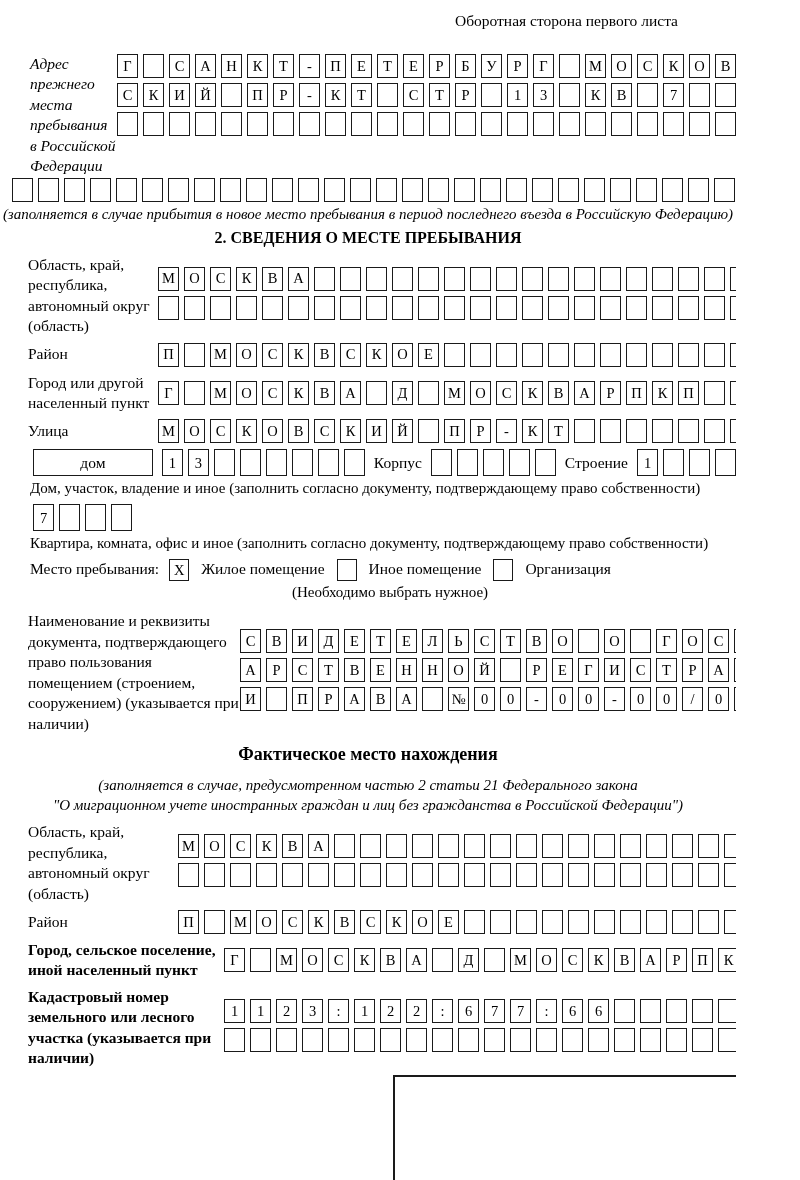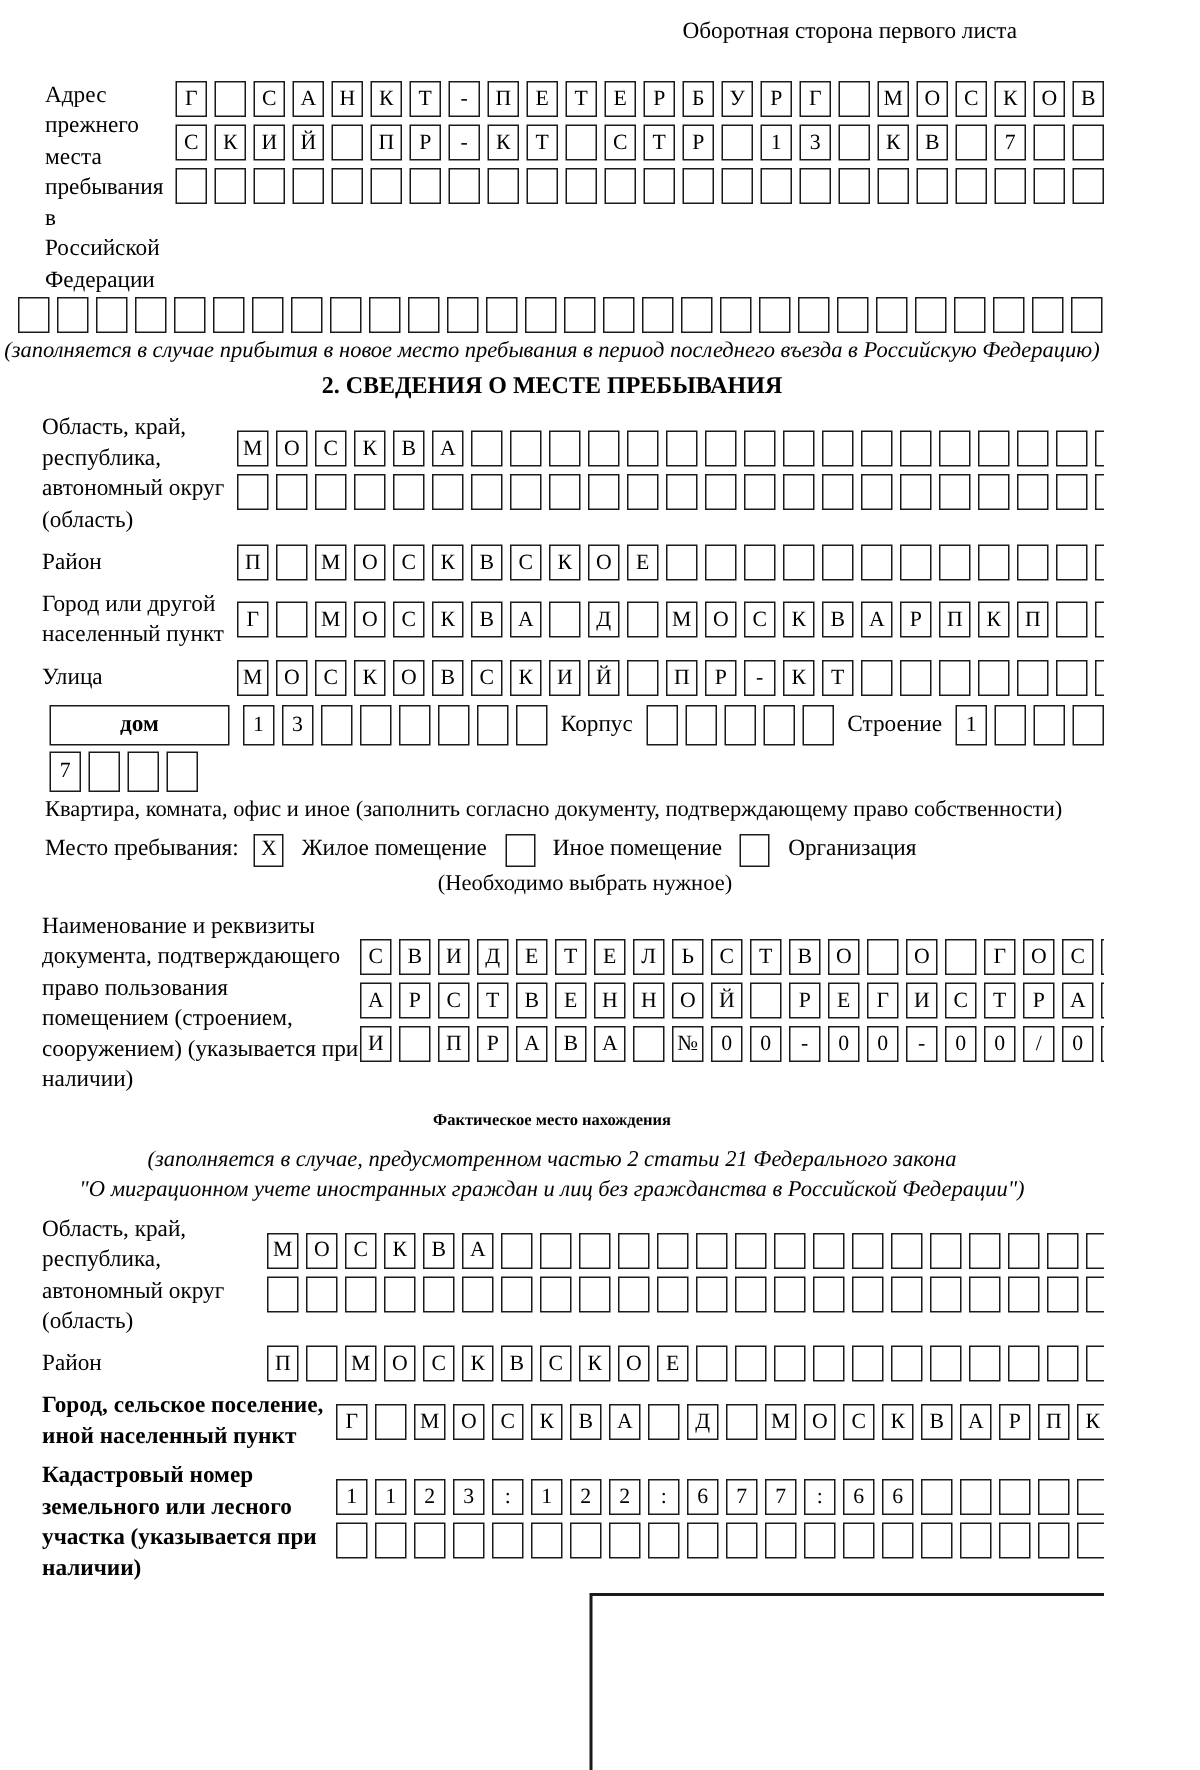--- a/index.html
+++ b/index.html
@@ -21,59 +21,59 @@
   .cells { display:flex; gap:5px; }
   .cell {
     flex:0 0 21px; width:21px; height:24px;
     border:1.6px solid #1a1a1a; background:#fff;
     display:flex; align-items:center; justify-content:center;
     font-size:14.5px; line-height:1;
   }
 
   
   .prev-flex { padding-left:30px; display:flex; }
-  .prev-lbl { width:137px; }
+  .prev-lbl { width:137px;font-style:italic; }
   .fullrow { padding-left:12px; margin-top:1px; margin-bottom:4px; }
   .prev-note { margin-bottom:6px; }
 
   .sec-title { text-align:center; font-weight:bold; font-size:16px; margin:4px 0 8px; }
 
   
   .s2field { padding-left:28px; margin-bottom:6px; }
   .s2lbl { width:130px; flex:0 0 130px; }
 
   
   .house-row { padding-left:33px; display:flex; align-items:center; margin-bottom:4px; }
   .house-row .cell, .named-box { height:27px; }
   .named-box {
     border:1.6px solid #1a1a1a; display:flex; align-items:center; justify-content:center;
     font-size:15.5px; background:#fff;
   }
-  .box-dom { width:162px; margin-right:9px;font-weight:bold; }
+  .box-dom { width:162px; margin-right:9px; }
   .box-kv  { width:196px; margin-right:9px; }
   .mid-lbl { font-size:15.5px; margin:0 9px; white-space:nowrap; }
   .grid-caption { font-size:15px; padding-left:30px; margin-bottom:7px; }
 
   
   .stay-row { padding-left:30px; display:flex; align-items:flex-start; margin-bottom:3px; }
   .stay-row .lbl { white-space:nowrap; }
   .chk {
     width:20px; height:22px; border:1.6px solid #1a1a1a; background:#fff;
     display:flex; align-items:center; justify-content:center;
     font-size:14.5px; margin:0 12px;
   }
   .chk.first { margin-left:10px; }
   .hint { font-size:15px; text-align:center; width:440px; margin-left:170px; margin-bottom:10px; }
 
   
   .docfield { padding-left:28px; margin-bottom:8px; }
   .doclbl { width:212px; flex:0 0 212px; }
 
   
-  .fact-title { text-align:center; font-weight:bold; font-size:11px; margin:10px 0 12px; }
+  .fact-title { text-align:center; font-weight:bold; font-size:18px; margin:10px 0 12px; }
   .fact-note { margin-bottom:3px; }
   .fact-note2 { margin-bottom:8px; }
   .afield { padding-left:28px; margin-bottom:6px; }
   .albl { width:150px; flex:0 0 150px; }
   .awide { width:196px; flex:0 0 196px;font-weight:bold; }
 
   
   .stamp-box {
     margin-left:393px; margin-top:4px;
     width:360px; height:178px;
@@ -376,20 +376,21 @@
         <span class="cell"></span>
       </div>
     <span class="mid-lbl">Строение</span>
     <div class="cells">
         <span class="cell">1</span>
         <span class="cell"></span>
         <span class="cell"></span>
         <span class="cell"></span>
       </div>
   </div>
+  <div class="grid-caption">Дом, участок, владение и иное (заполнить согласно документу, подтверждающему право собственности)</div>
 
   <div class="house-row">
     <div class="cells">
         <span class="cell">7</span>
         <span class="cell"></span>
         <span class="cell"></span>
         <span class="cell"></span>
       </div>
   </div>
   <div class="grid-caption">Квартира, комната, офис и иное (заполнить согласно документу, подтверждающему право собственности)</div>

